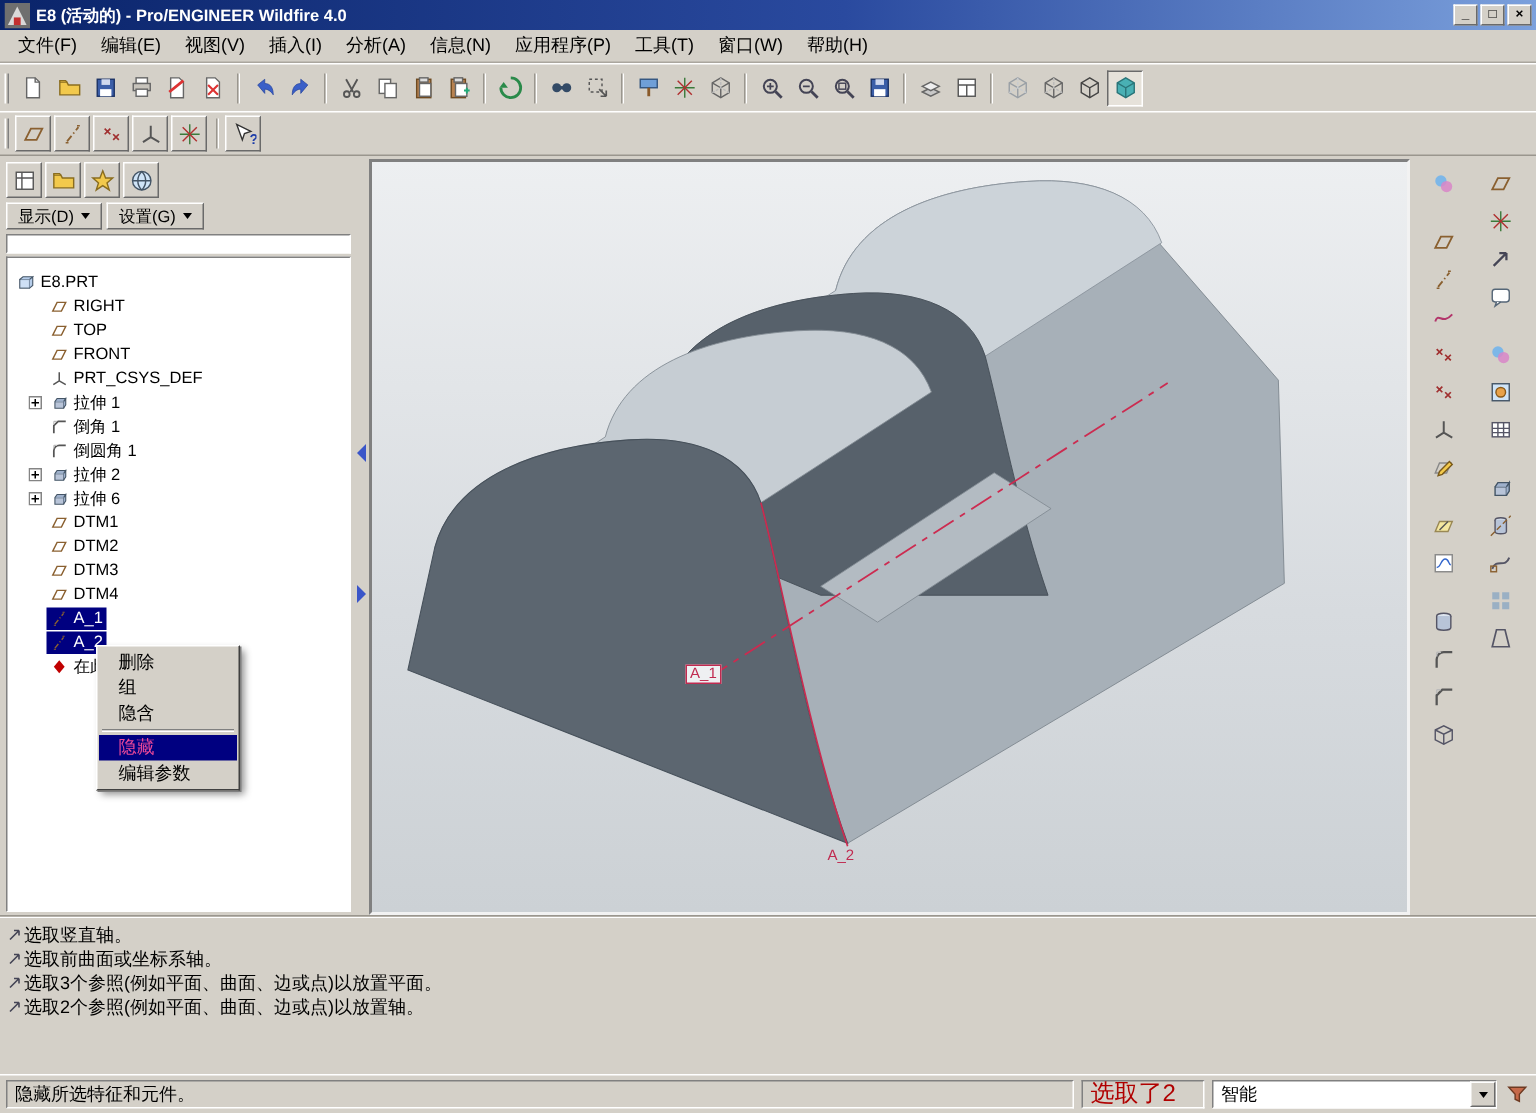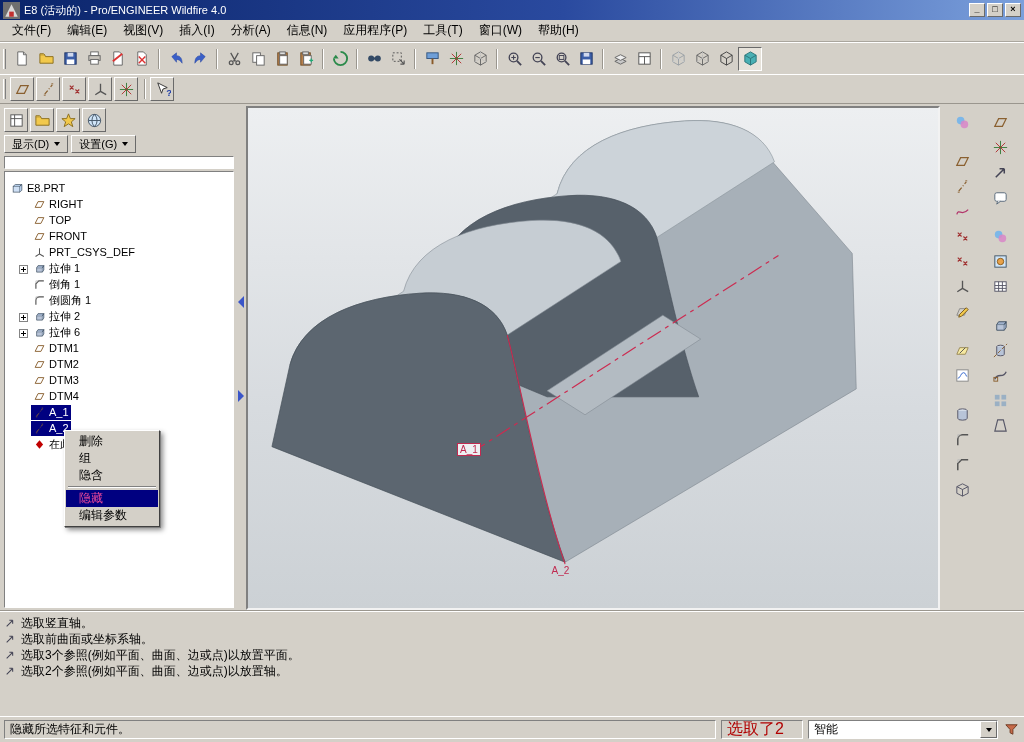--- a/index.html
+++ b/index.html
@@ -1,21 +1,21 @@
 <!DOCTYPE html>
 <html><head>
 <meta charset="utf-8">
 <style>
   *{box-sizing:border-box;margin:0;padding:0}
   html,body{width:1024px;height:742px;overflow:hidden}
   body{font-family:"Liberation Sans","DejaVu Sans",sans-serif;font-size:11px;background:#d4d0c8;position:relative;color:#000}
 
   
   .titlebar{height:20px;background:linear-gradient(90deg,#0a246a 0%,#2a4a9f 55%,#7ba0dc 100%);display:flex;align-items:center;padding:0 3px;color:#fff}
-  .title-text{font-weight:normal;font-size:11px;margin-left:4px;white-space:nowrap}
+  .title-text{font-weight:bold;font-size:11px;margin-left:4px;white-space:nowrap}
   .tb-buttons{margin-left:auto;display:flex;gap:2px}
   .tb-btn{width:16px;height:14px;background:#d4d0c8;border:1px solid;border-color:#fff #6a6a6a #6a6a6a #fff;color:#000;font-size:9px;line-height:11px;text-align:center;font-weight:bold}
 
   
   .menubar{height:22px;display:flex;align-items:center;padding-left:4px;border-bottom:1px solid #aaa69e}
   .menu-item{padding:3px 8px;font-size:12px;white-space:nowrap}
   .toolbar{display:flex;align-items:center;padding:2px 2px}
   #toolbar-main{height:32px;border-top:1px solid #fff}
   #toolbar-second{height:30px;border-top:1px solid #fff;border-bottom:1px solid #9a968e}
   .grip{width:3px;height:20px;border-left:1px solid #fff;border-right:1px solid #808080;margin:0 4px 0 1px;flex:0 0 auto}
@@ -56,21 +56,21 @@
   #axis-label-a1{left:30.3%;top:67%}
   #axis-label-a2{left:44%;top:91.4%}
 
   .right-tools{width:82px;display:flex;flex-direction:row;gap:6px;padding:2px 2px 0 6px;flex:0 0 auto}
   .rt-col{width:32px;display:flex;flex-direction:column;align-items:center;padding-top:2px}
   .right-tools .tool-btn{width:26px;height:25px}
   .rt-gap{height:14px;flex:0 0 auto}
 
   
   .messages{height:106px;padding:4px 4px;border-top:1px solid #9a968e;box-shadow:inset 0 1px 0 #fff}
-  .msg-line{height:16px;display:flex;align-items:center;gap:5px}
+  .msg-line{height:16px;display:flex;align-items:center;}
   .msg-text{font-size:12px}
   .statusbar{height:26px;display:flex;align-items:center;gap:5px;padding:3px 4px;border-top:1px solid #fff}
   .sunken{border:1px solid;border-color:#808080 #fff #fff #808080}
   .status-msg{flex:1;height:19px;display:flex;align-items:center;padding:8px 5px;font-size:12px}
   .status-count{width:82px;height:19px;display:flex;align-items:center;padding:0 5px;font-size:16px;color:#b00000}
   .combo{width:190px;height:19px;background:#fff;border:1px solid;border-color:#808080 #fff #fff #808080;display:flex;align-items:center;padding-left:5px;font-size:12px}
   .combo-arrow-btn{margin-left:auto;width:17px;height:17px;background:#d4d0c8;border:1px solid;border-color:#fff #6a6a6a #6a6a6a #fff;display:flex;align-items:center;justify-content:center}
 
   
   .context-menu{position:absolute;left:64px;top:430px;width:96px;background:#d4d0c8;border:1px solid;border-color:#fff #404040 #404040 #fff;box-shadow:1px 1px 0 #808080,3px 3px 5px rgba(0,0,0,.45);z-index:50;padding:2px 1px}

